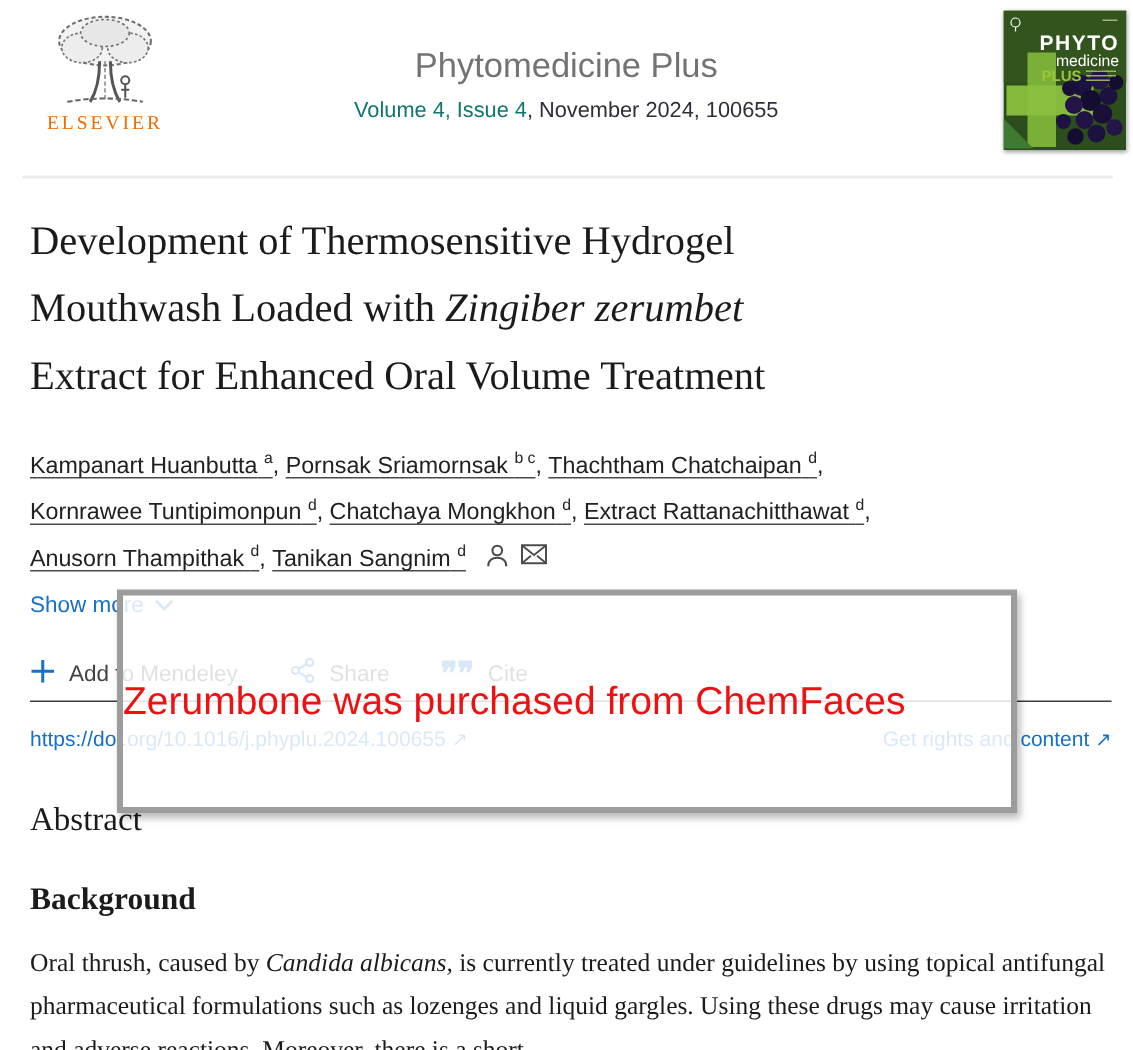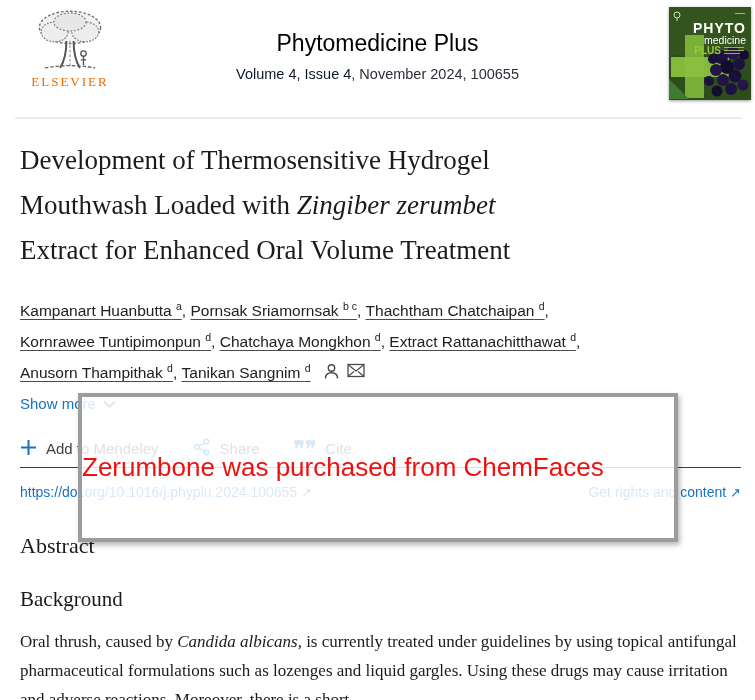--- a/index.html
+++ b/index.html
@@ -6,23 +6,23 @@
   html,body { width:755px; height:700px; overflow:hidden; background:#fff; }
   body { position:relative; font-family:"Liberation Sans", sans-serif; color:#212121; }
   a { cursor:pointer; }
 
   
   .logo-block { position:absolute; left:22px; top:8px; width:96px; text-align:center; }
   .logo-block svg { display:block; margin:0 auto; }
   .publisher { font-family:"Liberation Serif", serif; font-size:13px; letter-spacing:2px; color:#ef6a00; margin-top:2px; }
 
   .journal-center { position:absolute; left:140px; right:140px; top:30px; text-align:center; }
-  .journal-title { font-size:23px; color:#000000; font-weight:400; }
+  .journal-title { font-size:23px; color:#737373; font-weight:400; }
   .vol-line { font-size:14.5px; margin-top:9px; color:#2e2e38; }
-  .vol-link { color:#0f172a; text-decoration:none; }
+  .vol-link { color:#0f766e; text-decoration:none; }
 
   .cover { position:absolute; right:4px; top:7px; width:82px; height:93px; box-shadow:0 1px 3px rgba(0,0,0,.4); }
   .cover svg { display:block; }
 
   .header-rule { position:absolute; top:117px; left:15px; right:13px; border-top:2px solid #ececec; }
 
   
   .article-title { position:absolute; left:20px; top:138px; width:724px;
     font-family:"Liberation Serif", serif; font-weight:400; font-size:27px; line-height:45px; color:#1b1b1b; }
   .article-title .t-line { display:block; }
@@ -43,21 +43,21 @@
   .cite-glyph { color:#1770c6; font-size:21px; line-height:14px; font-family:"Liberation Serif", serif; font-weight:bold; }
 
   .dark-rule { position:absolute; top:467px; left:20px; width:721px; border-top:1px solid #3c3c3c; }
 
   .doi-row { position:absolute; top:484px; left:20px; width:721px; display:flex; justify-content:space-between; font-size:14px; }
   .doi-row a { color:#1770c6; text-decoration:none; }
   .ext-arrow { font-size:13px; color:#1770c6; }
 
   
   .abstract-h { position:absolute; left:20px; top:533px; font-family:"Liberation Serif", serif; font-weight:400; font-size:22px; color:#1b1b1b; }
-  .background-h { position:absolute; left:20px; top:587px; font-family:"Liberation Serif", serif; font-weight:400; font-size:21px; color:#1b1b1b; }
+  .background-h { position:absolute; left:20px; top:587px; font-family:"Liberation Serif", serif; font-weight:700; font-size:21px; color:#1b1b1b; }
   .abstract-para { position:absolute; left:20px; top:627px; width:724px;
     font-family:"Liberation Serif", serif; font-size:17px; line-height:29px; color:#1b1b1b; }
   .abstract-para i { font-style:italic; }
 
   
   .overlay-box { position:absolute; left:78px; top:393px; width:600px; height:149px;
     background:rgba(255,255,255,0.84); border:4px solid #9c9c9c;
     box-shadow:2px 3px 5px rgba(0,0,0,0.28);
     display:flex; align-items:center; justify-content:flex-start; z-index:10; }
   .overlay-msg { color:#ee1111; font-size:26px; }

